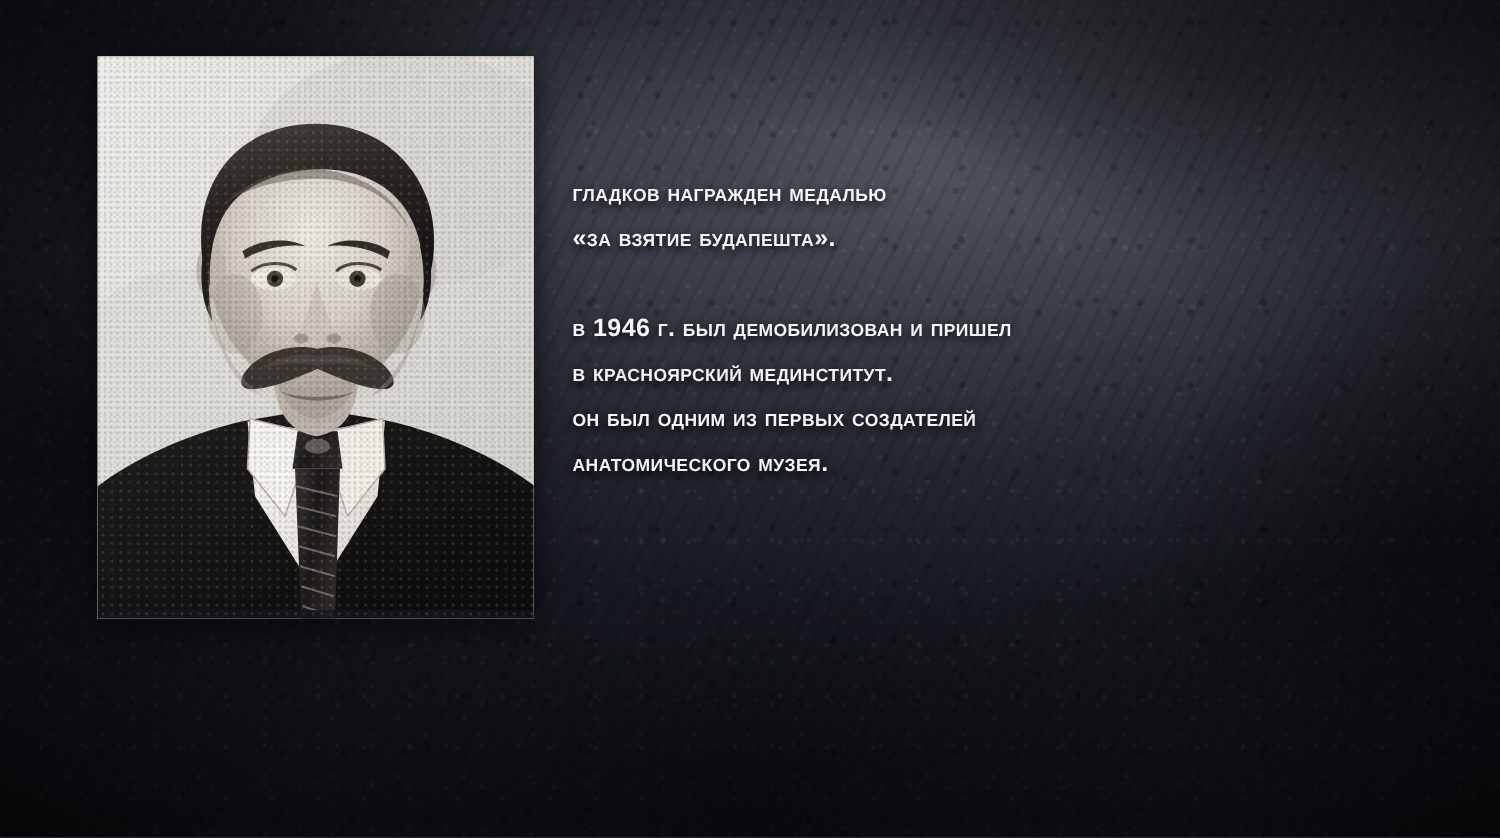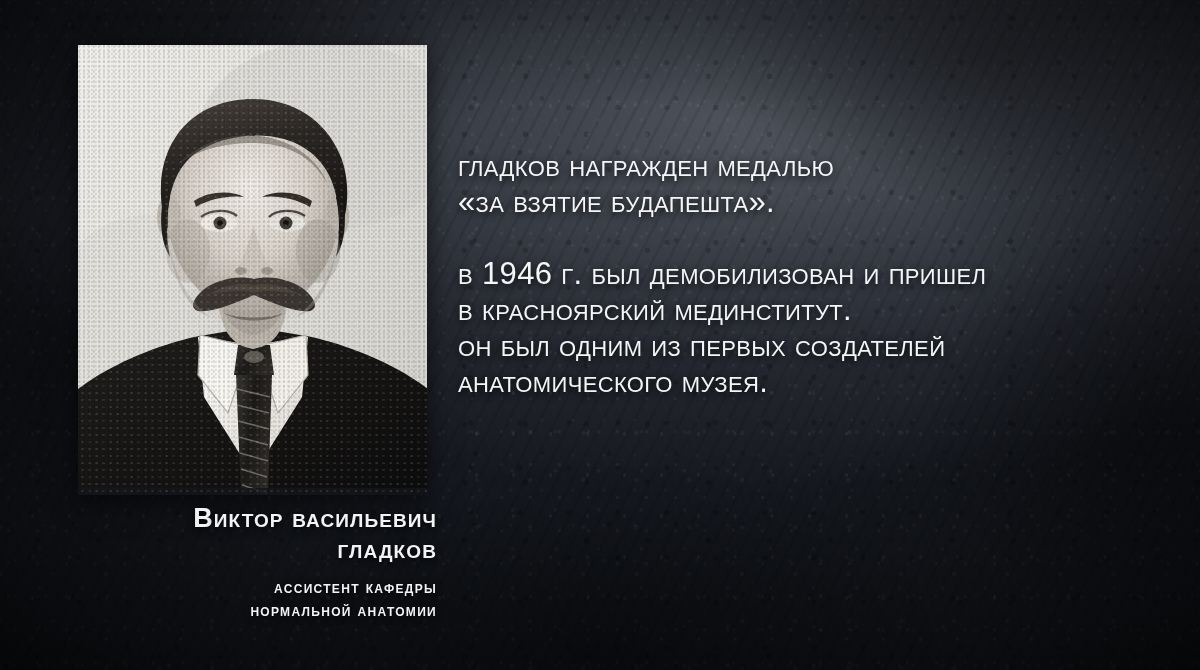--- a/index.html
+++ b/index.html
@@ -135,22 +135,22 @@
   .body-text {
     position: absolute;
     left: 458px;
     top: 117px;
     width: 700px;
     color: #f4f5f6;
     text-shadow: 0 2px 8px rgba(0,0,0,0.9);
   }
 
   .para {
-    font-size: 31px;
-    font-weight: 400;
+    font-size: 20px;
+    font-weight: 700;
     line-height: 36px;
     letter-spacing: 0.35px;
     font-variant: small-caps;
     text-transform: lowercase;
     white-space: pre-line;
   }
   .para + .para { margin-top: 36px; }
 </style>
 </head>
 <body>
@@ -272,30 +272,20 @@
       <ellipse cx="176" cy="252" rx="64" ry="26" fill="#c8c1b8" opacity="0.12"></ellipse>
 
       <path d="M89 160 C 86 210 104 252 132 272 C 106 264 88 224 89 160 Z" fill="#9c958c" opacity="0.35"></path>
       <path d="M261 160 C 264 210 246 252 218 272 C 244 264 262 224 261 160 Z" fill="#958e85" opacity="0.4"></path>
 
       <rect x="0" y="443" width="349" height="7" fill="#14161c" opacity="0.85"></rect>
     </svg>
     <div class="photo-grain"></div>
   </div>
 
-  <div class="caption">
-    <div class="caption-name">
-      <span>Виктор Васильевич</span><br>
-      <span>Гладков</span>
-    </div>
-    <div class="caption-role">
-      <span>ассистент кафедры</span><br>
-      <span>нормальной анатомии</span>
-    </div>
-  </div>
 
   <div class="body-text">
     <p class="para">Гладков награжден медалью
 «За взятие Будапешта».</p>
     <p class="para">В 1946 г. был демобилизован и пришел
 в Красноярский мединститут.
 Он был одним из первых создателей
 анатомического музея.</p>
   </div>
 

